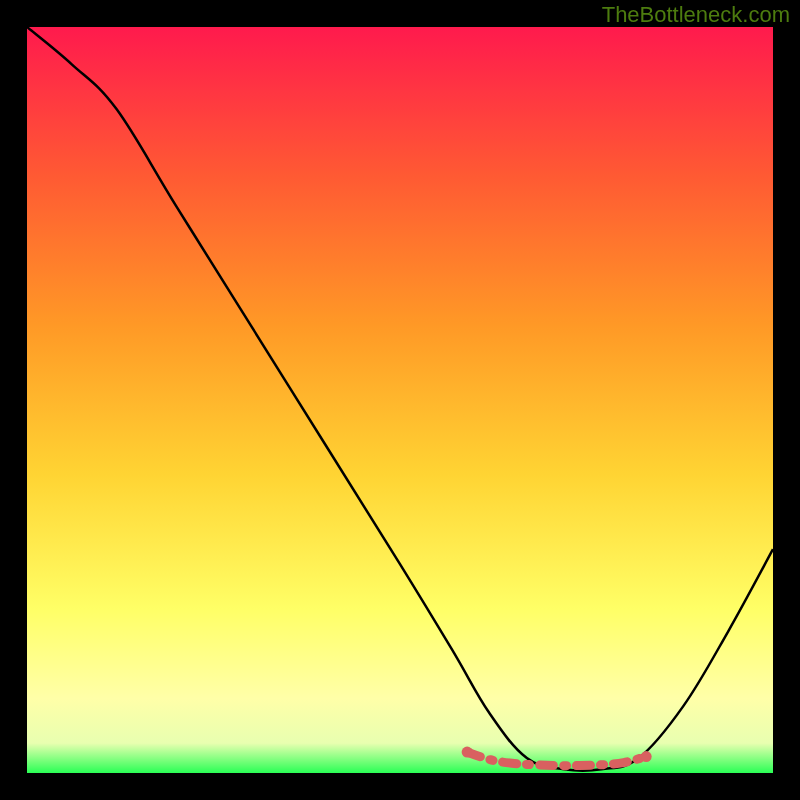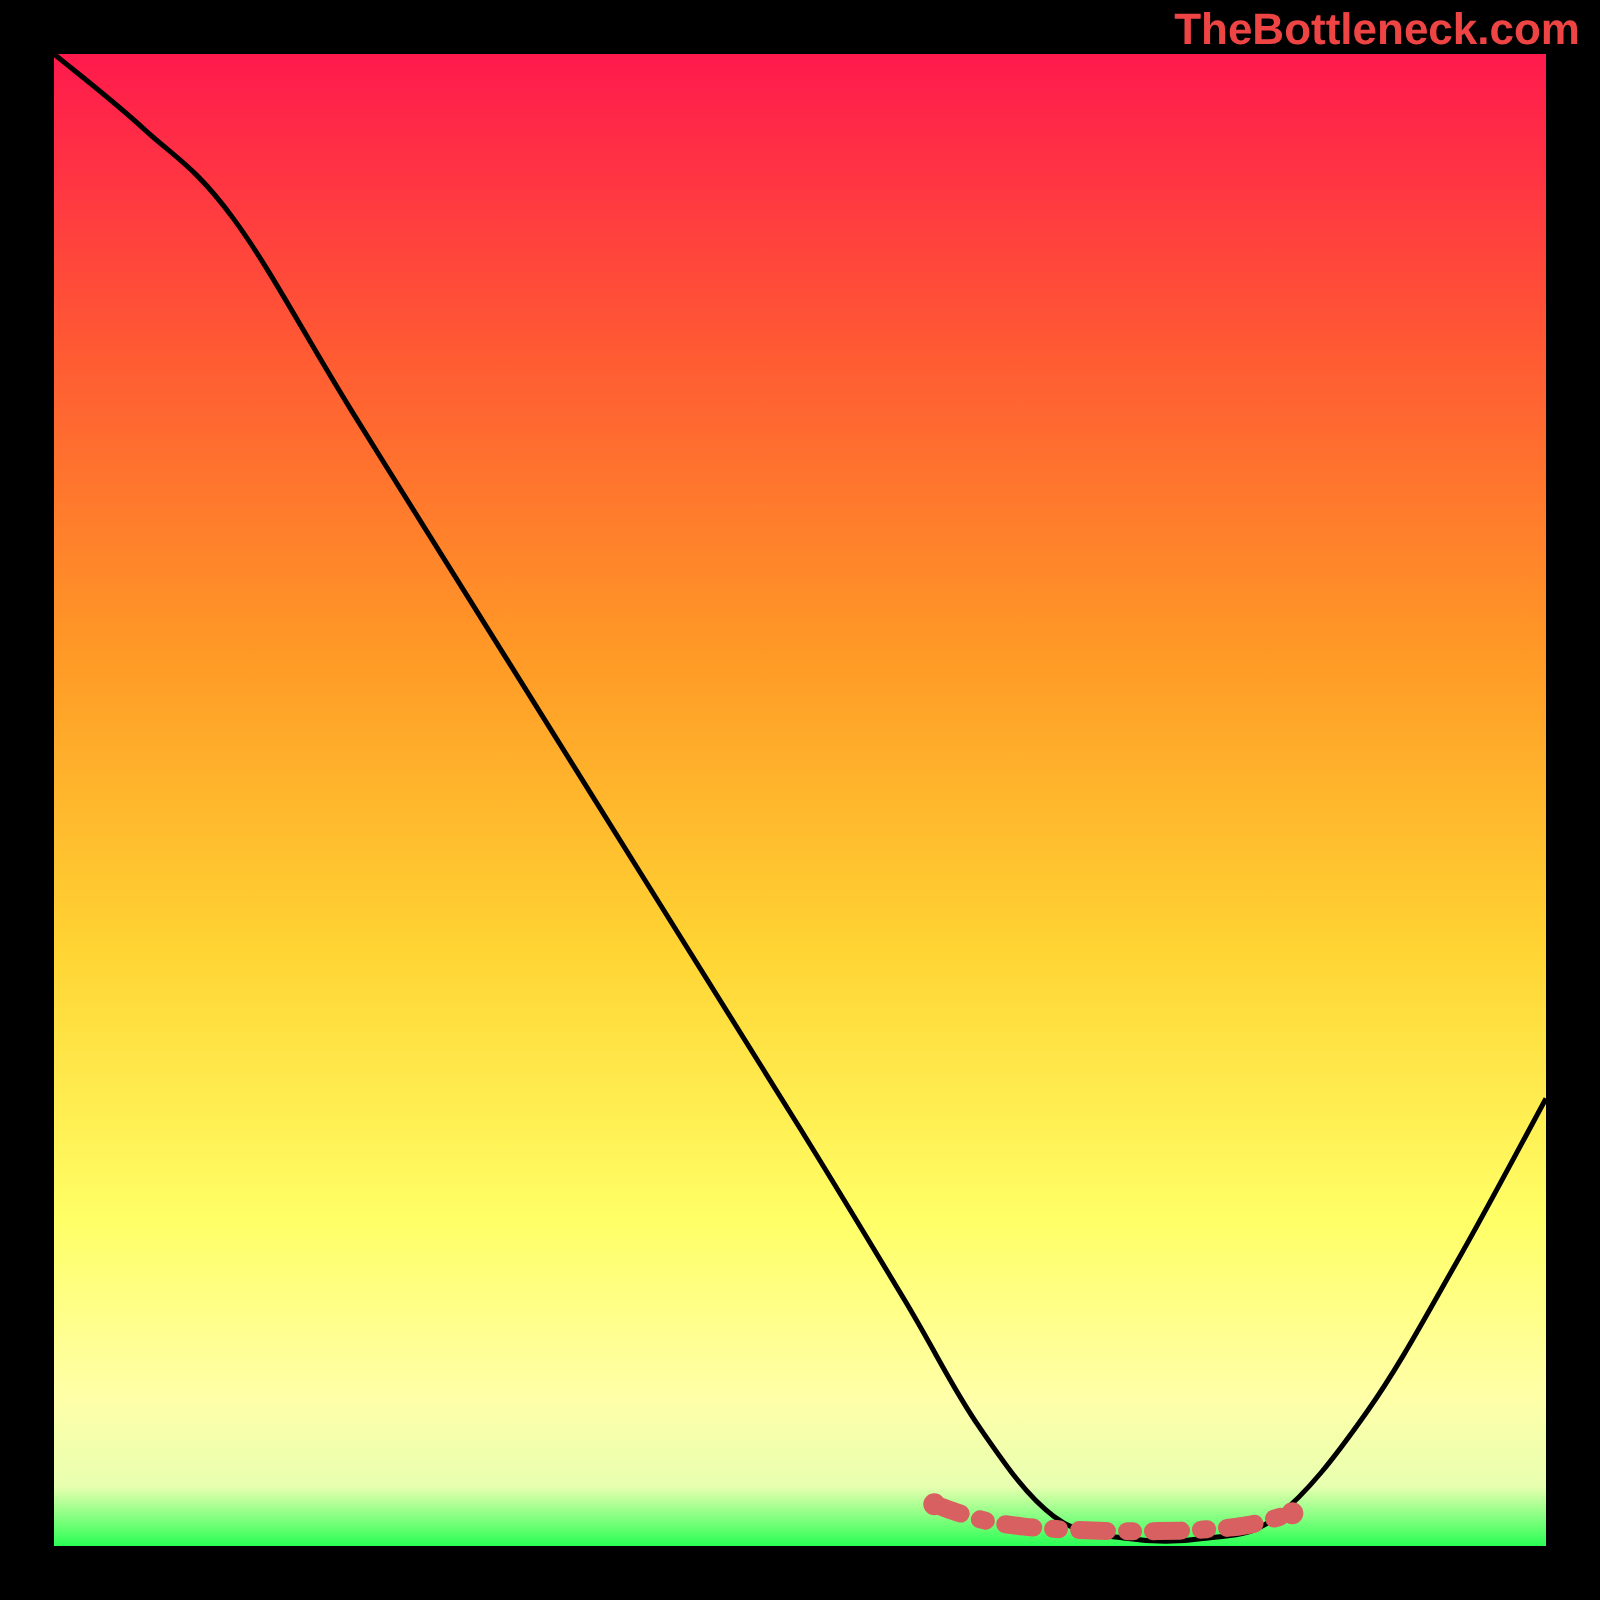--- a/index.html
+++ b/index.html
@@ -7,24 +7,24 @@
   .chart-container {
     position: relative;
     width: 800px;
     height: 800px;
     background: #000;
   }
   .watermark {
     position: absolute;
     top: 2px;
     right: 10px;
-    color: #ef4444;
+    color: #4d7c0f;
     font-family: Arial, sans-serif;
     font-size: 22px;
-    font-weight: 700;
+    font-weight: 400;
     z-index: 10;
   }
   .plot-area {
     position: absolute;
     top: 27px;
     left: 27px;
     width: 746px;
     height: 746px;
   }
   svg { display: block; }

